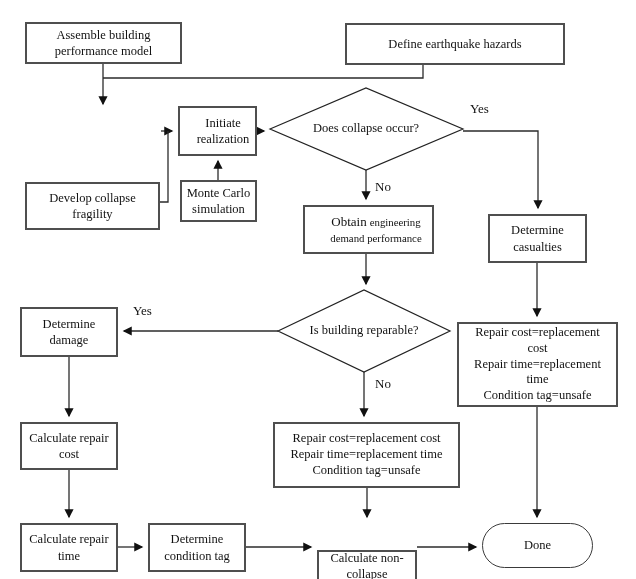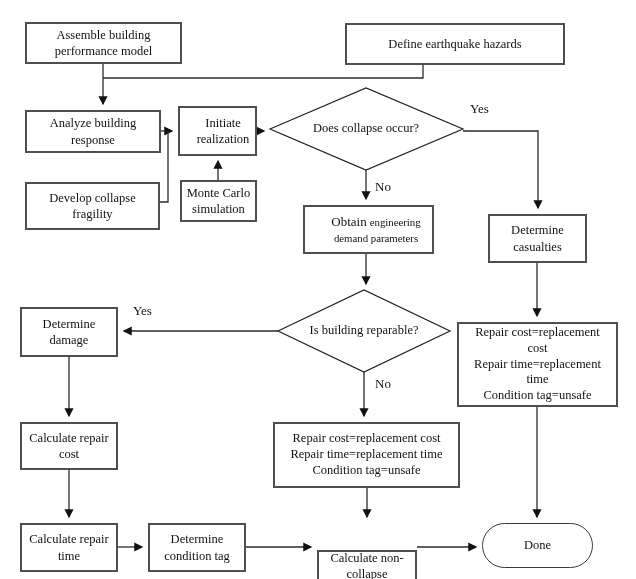--- a/index.html
+++ b/index.html
@@ -86,37 +86,35 @@
       <polygon points="270,129 366,88 463,129 366,170"></polygon>
       <polygon points="278,331 364,290 450,331 364,372"></polygon>
     </g>
   </svg>
 
   <div class="node" style="left:25px; top:22px; width:157px; height:42px;">Assemble building
 performance model</div>
 
   <div class="node" style="left:313px; top:23px; width:220px; height:42px;margin-left:32px;">Define earthquake hazards</div>
 
-  <div class="node" style="left:25px; top:110px; width:136px; height:43px;">Analyze building
-response</div>
 
   <div class="node" style="left:178px; top:106px; width:79px; height:50px;padding-left:11px;">Initiate
 realization</div>
 
   <div class="node" style="left:25px; top:182px; width:135px; height:48px;">Develop collapse
 fragility</div>
 
   <div class="node" style="left:180px; top:180px; width:77px; height:42px;">Monte Carlo
 simulation</div>
 
   <div class="node" style="left:303px; top:205px; width:131px; height:49px; flex-direction:column;padding-left:15px;">
     <div class="mix-line">
       <span class="t-big">Obtain</span><span class="t-small">engineering</span>
     </div>
-    <div class="t-small">demand parameters</div>
+    <div class="t-small">demand performance</div>
   </div>
 
   <div class="node" style="left:488px; top:214px; width:99px; height:49px;">Determine
 casualties</div>
 
   <div class="node" style="left:20px; top:307px; width:98px; height:50px;">Determine
 damage</div>
 
   <div class="node multiline-sm" style="left:457px; top:322px; width:161px; height:85px;">Repair cost=replacement
 cost

